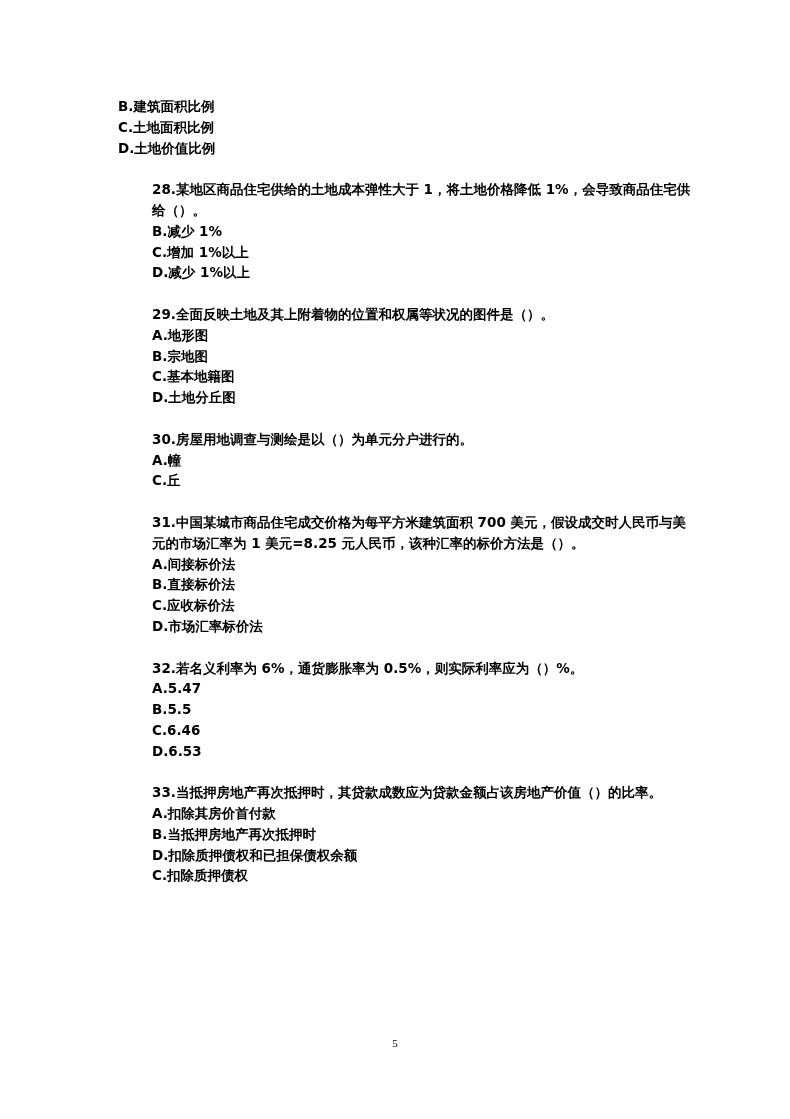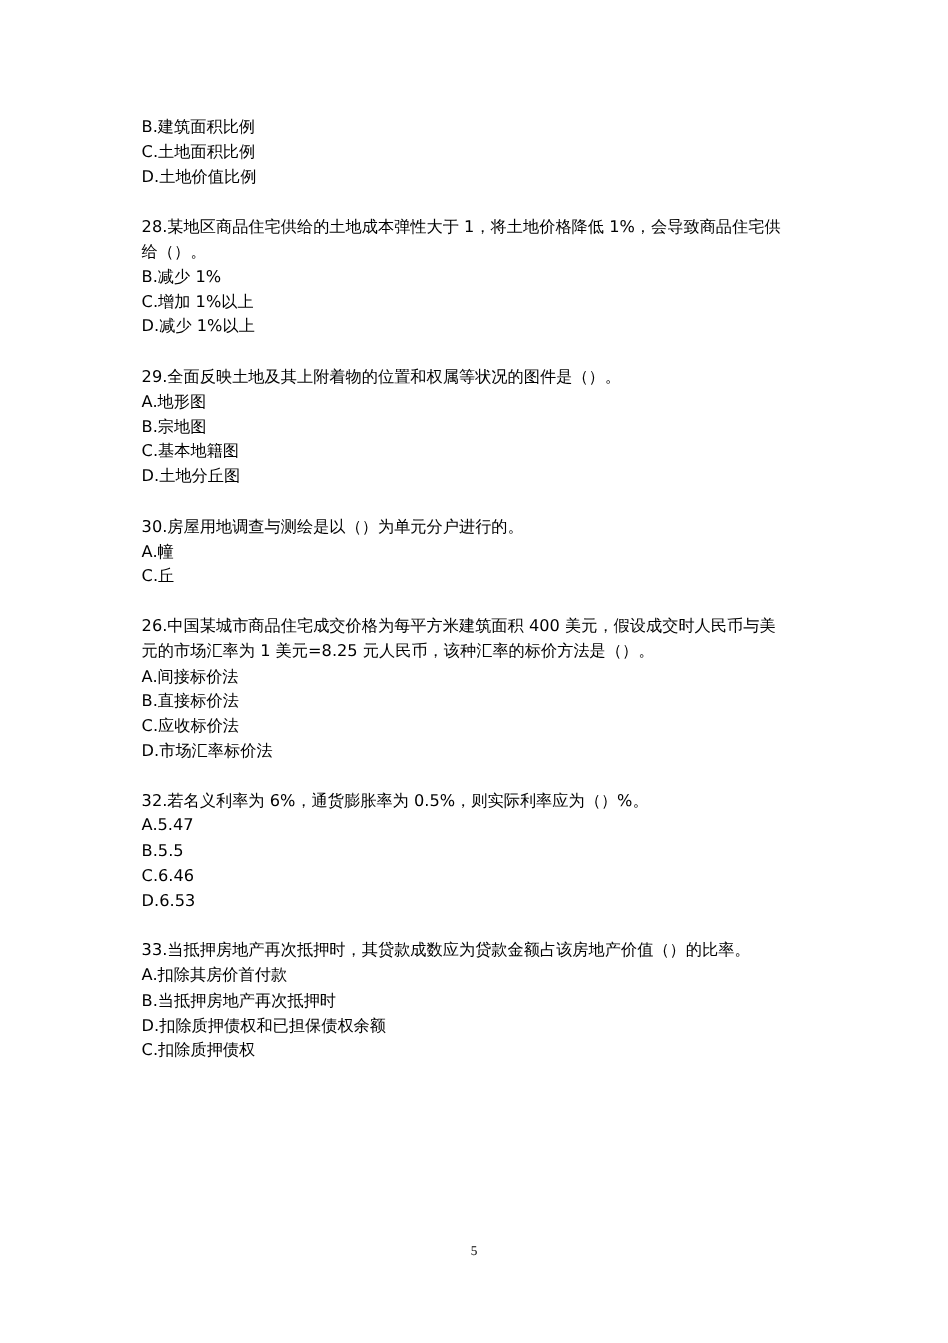--- a/index.html
+++ b/index.html
@@ -4,24 +4,24 @@
 <style>
   html, body { margin: 0; padding: 0; background: #ffffff; }
   body { width: 790px; height: 1119px; position: relative; overflow: hidden; }
   .page {
     position: absolute; left: 0; top: 0; width: 790px; height: 1119px; background: #fff;
     font-family: "DejaVu Sans", "Liberation Sans", sans-serif;
     color: #000;
   }
   .content {
     position: absolute; left: 118px; top: 96px; width: 560px;
-    font-size: 13.5px; line-height: 20.8px;
+    font-size: 13.5px; line-height: 20.8px; font-weight: bold;
   }
   .line { white-space: nowrap; height: 20.8px; }
-  .q { margin-top: 20.8px; }
+  .q { margin-top: 20.8px; margin-left: 34px; }
   .page-number {
     position: absolute; left: 0; width: 790px; top: 1037px; text-align: center;
     font-size: 11px; font-family: "Liberation Serif", serif;
   }
 </style>
 </head>
 <body>
 
 <div class="page">
   <div class="content">
@@ -48,21 +48,21 @@
       <div class="line">D.土地分丘图</div>
     </div>
 
     <div class="q">
       <div class="line">30.房屋用地调查与测绘是以（）为单元分户进行的。</div>
       <div class="line">A.幢</div>
       <div class="line">C.丘</div>
     </div>
 
     <div class="q">
-      <div class="line">26.中国某城市商品住宅成交价格为每平方米建筑面积 400 美元，假设成交时人民币与美</div>
+      <div class="line">31.中国某城市商品住宅成交价格为每平方米建筑面积 700 美元，假设成交时人民币与美</div>
       <div class="line">元的市场汇率为 1 美元=8.25 元人民币，该种汇率的标价方法是（）。</div>
       <div class="line">A.间接标价法</div>
       <div class="line">B.直接标价法</div>
       <div class="line">C.应收标价法</div>
       <div class="line">D.市场汇率标价法</div>
     </div>
 
     <div class="q">
       <div class="line">32.若名义利率为 6%，通货膨胀率为 0.5%，则实际利率应为（）%。</div>
       <div class="line">A.5.47</div>

